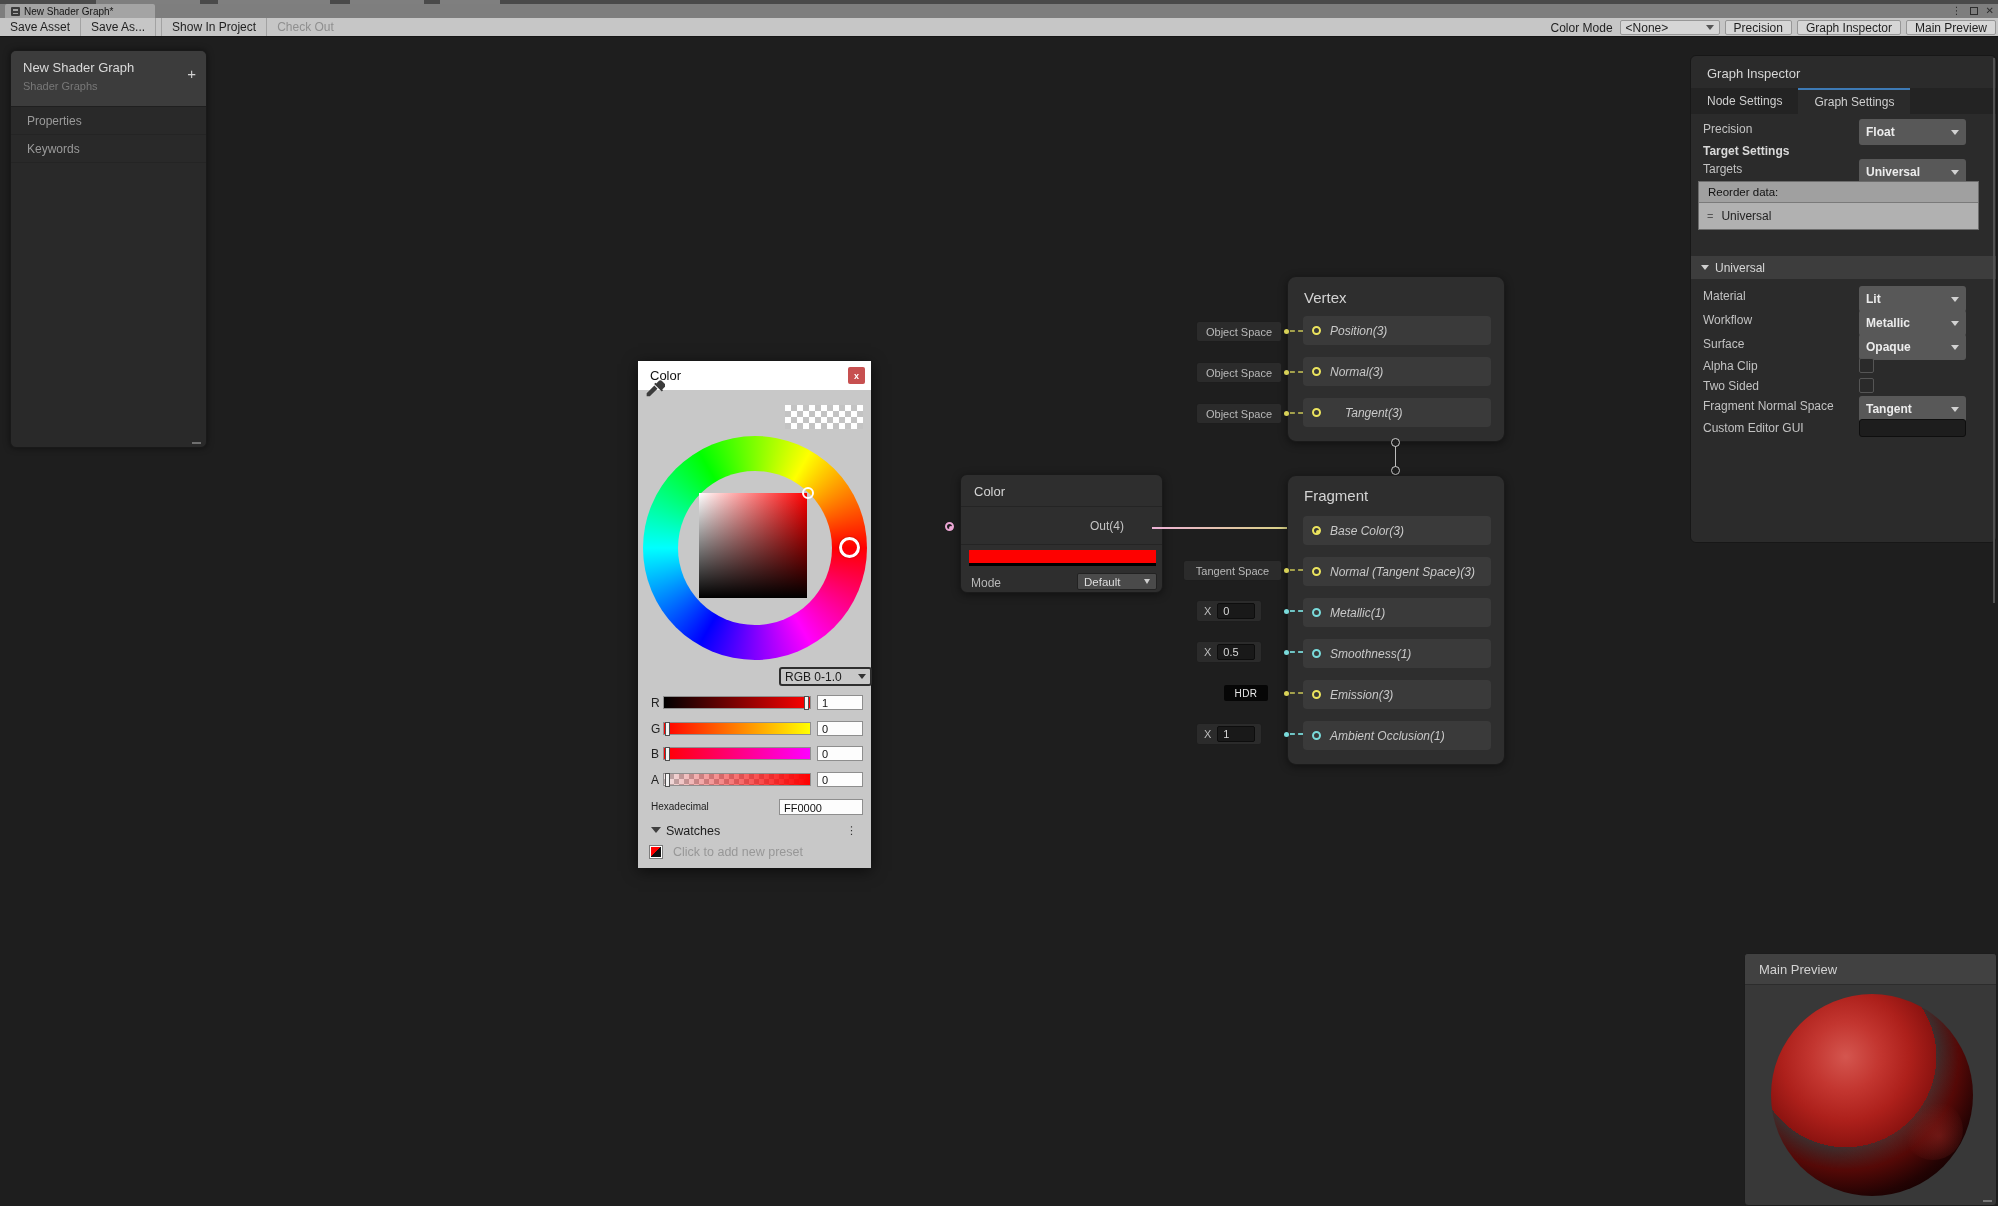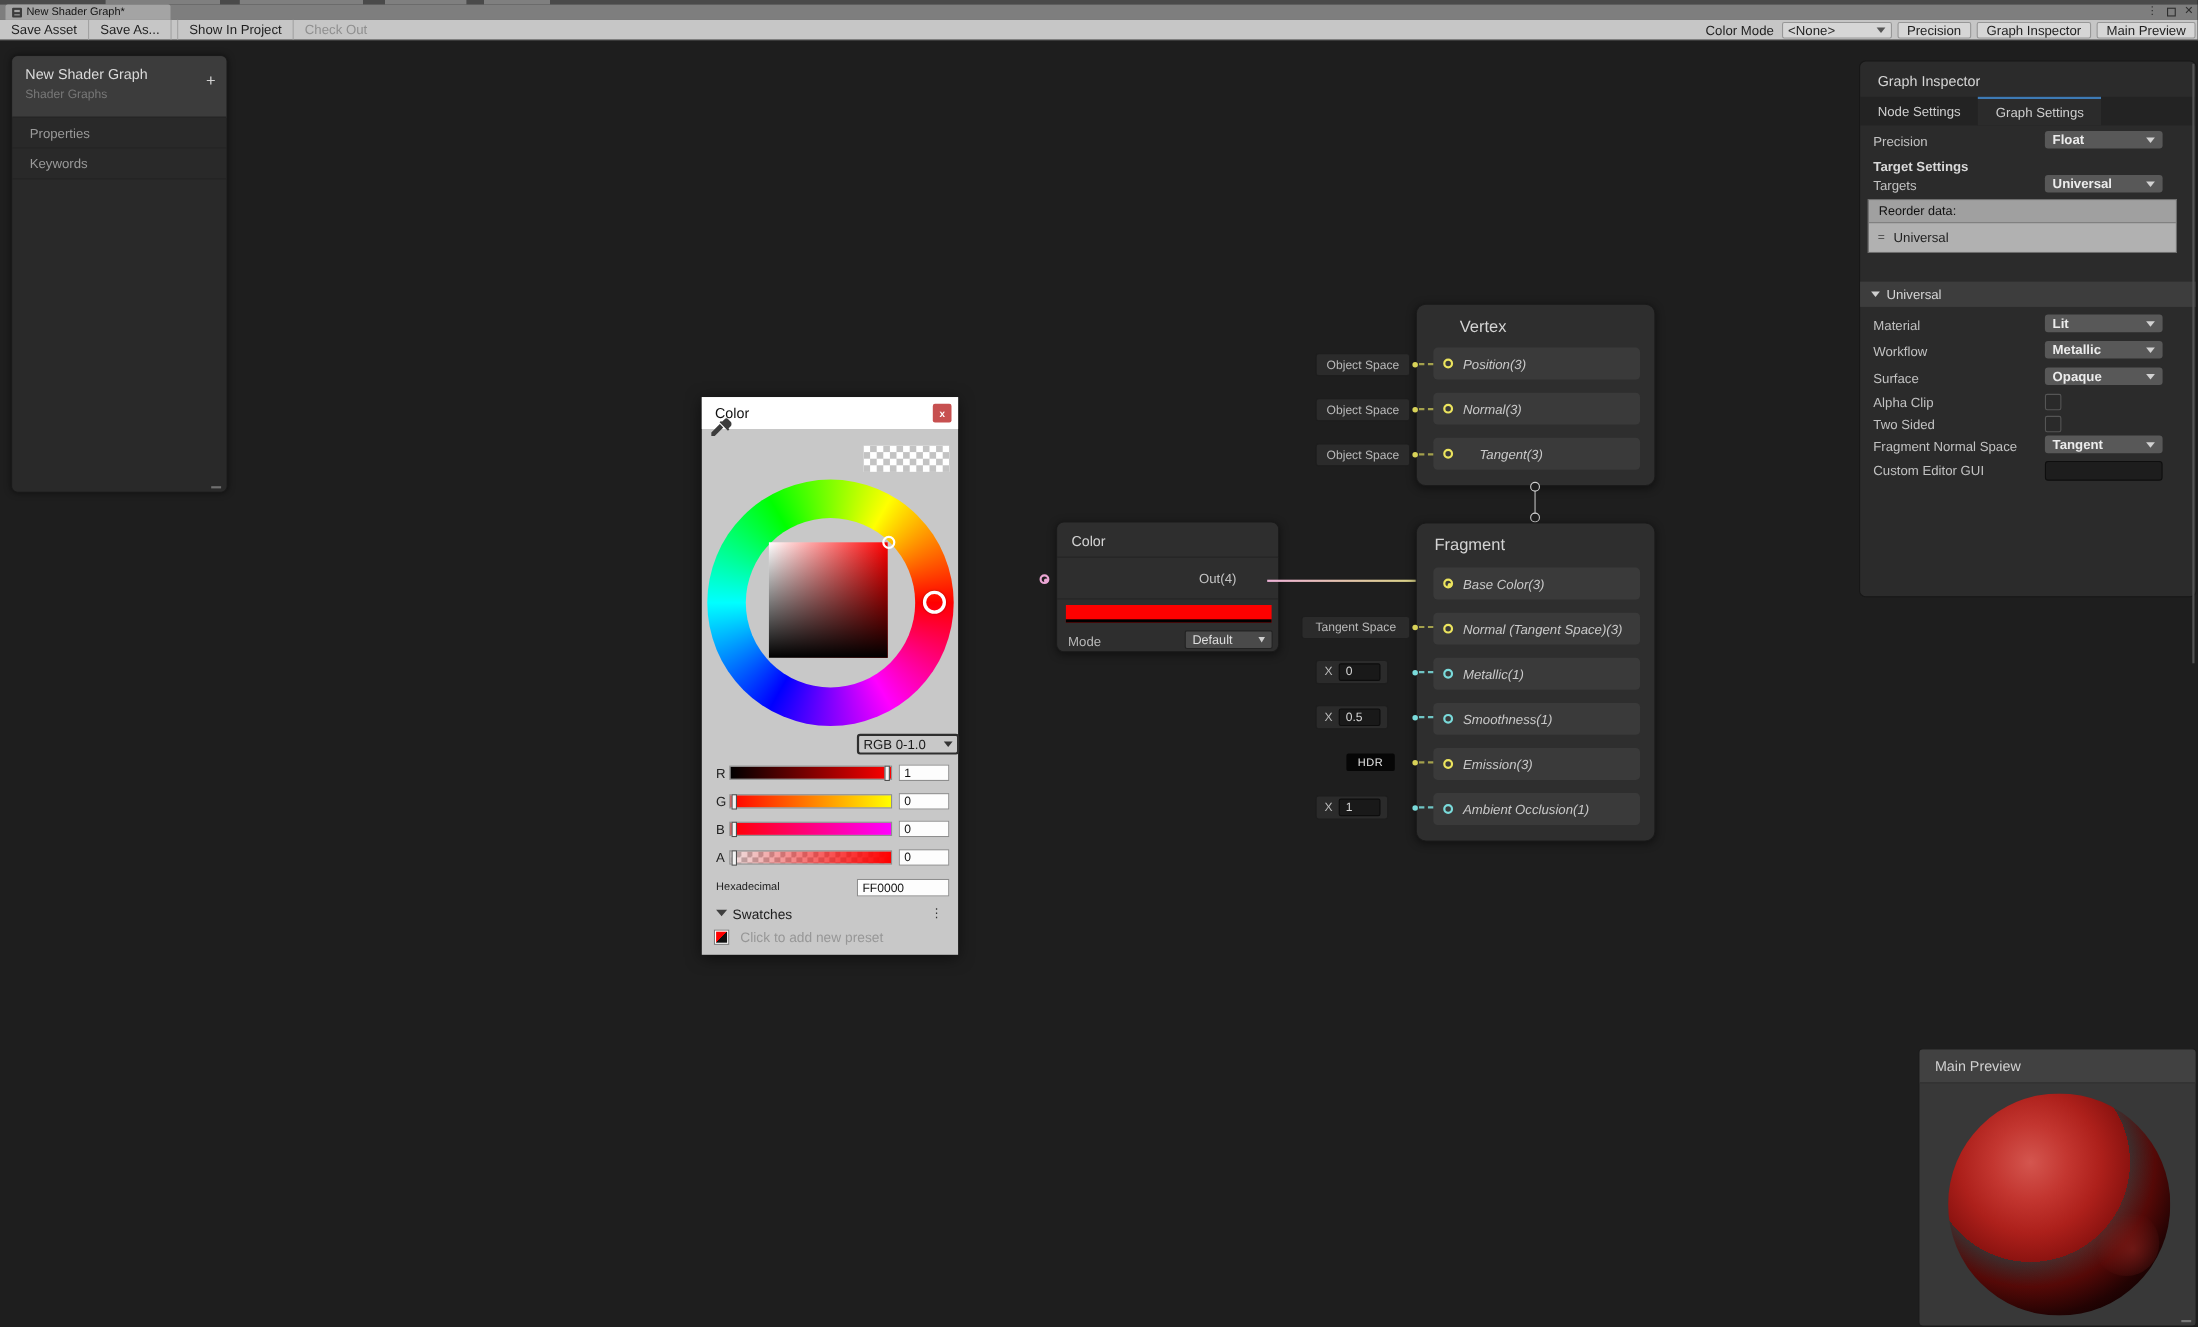--- a/index.html
+++ b/index.html
@@ -115,21 +115,21 @@
 
   
   .inspector { left:1690px; top:55px; width:307px; height:488px; background:#2b2b2b; border:1px solid #171717; border-radius:6px; }
   .insp-title { position:absolute; left:16px; top:10px; font-size:13px; color:#d6d6d6; }
   .insp-tabs { position:absolute; left:0; top:32px; width:305px; height:26px; background:#232323; display:flex; }
   .insp-tab { height:26px; display:flex; align-items:center; justify-content:center; font-size:12px; color:#cfcfcf; padding:0 16px; }
   .insp-tab.active { background:#2b2b2b; border-top:2px solid #3d7ab5; }
   .insp-row { position:absolute; left:0; width:305px; height:20px; }
   .insp-label { position:absolute; left:12px; top:3px; font-size:12px; color:#c2c2c2; white-space:nowrap; }
   .insp-label.bold { font-weight:bold; color:#d9d9d9; }
-  .insp-drop { position:absolute; left:168px; top:0; width:107px; height:16px; background:#585858; border-radius:3px; display:flex; align-items:center; padding:0 7px; font-size:12px; font-weight:bold; color:#ececec; }
+  .insp-drop { position:absolute; left:168px; top:0; width:107px; height:26px; background:#585858; border-radius:3px; display:flex; align-items:center; padding:0 7px; font-size:12px; font-weight:bold; color:#ececec; }
   .insp-drop .arrow-dn { margin-left:auto; border-top-color:#d2d2d2; }
   .insp-check { position:absolute; left:168px; top:2px; width:15px; height:15px; background:#2a2a2a; border:1px solid #555; border-radius:2px; }
   .insp-field { position:absolute; left:168px; top:1px; width:107px; height:18px; background:#1d1d1d; border:1px solid #0e0e0e; border-radius:3px; }
   .reorder-box { position:absolute; left:7px; top:125px; width:281px; height:49px; background:#8f8f8f; border:1px solid #6d6d6d; }
   .reorder-head { height:21px; background:#a0a0a0; border-bottom:1px solid #7a7a7a; display:flex; align-items:center; padding-left:9px; font-size:11.5px; color:#111; }
   .reorder-item { height:26px; background:#b1b1b1; display:flex; align-items:center; padding-left:8px; gap:8px; font-size:12px; color:#222; }
   .reorder-handle { color:#555; font-size:11px; }
   .fold-header { position:absolute; left:0; top:200px; width:305px; height:23px; background:#3d3d3d; display:flex; align-items:center; padding-left:10px; gap:6px; }
   .fold-tri { width:0; height:0; border-left:4px solid transparent; border-right:4px solid transparent; border-top:5px solid #cfcfcf; }
   .fold-label { font-size:12px; color:#d6d6d6; }
@@ -207,21 +207,21 @@
   <div class="abs" style="left:10px;top:101px;font-size:12px;color:#b8b8b8;">Mode</div>
   <div class="node-drop" style="left:116px;top:98px;width:80px;">
     <span>Default</span>
     <span class="arrow-dn"></span>
   </div>
 </div>
 
 <div class="abs edge-wire" style="left:1152px;top:527px;width:152px;"></div>
 
 <div class="abs gnode" style="left:1287px;top:276px;width:218px;height:166px;border-radius:9px;">
-  <div class="gn-title" style="position:absolute;left:16px;top:12px;margin-left:23px;">Vertex</div>
+  <div class="gn-title" style="position:absolute;left:16px;top:12px;">Vertex</div>
   <div class="slot-row" style="top:39px;">
     <span class="port-ring"></span>
     <span class="slot-label">Position(3)</span>
   </div>
   <div class="slot-row" style="top:80px;">
     <span class="port-ring"></span>
     <span class="slot-label">Normal(3)</span>
   </div>
   <div class="slot-row" style="top:121px;gap:24px;">
     <span class="port-ring"></span>

